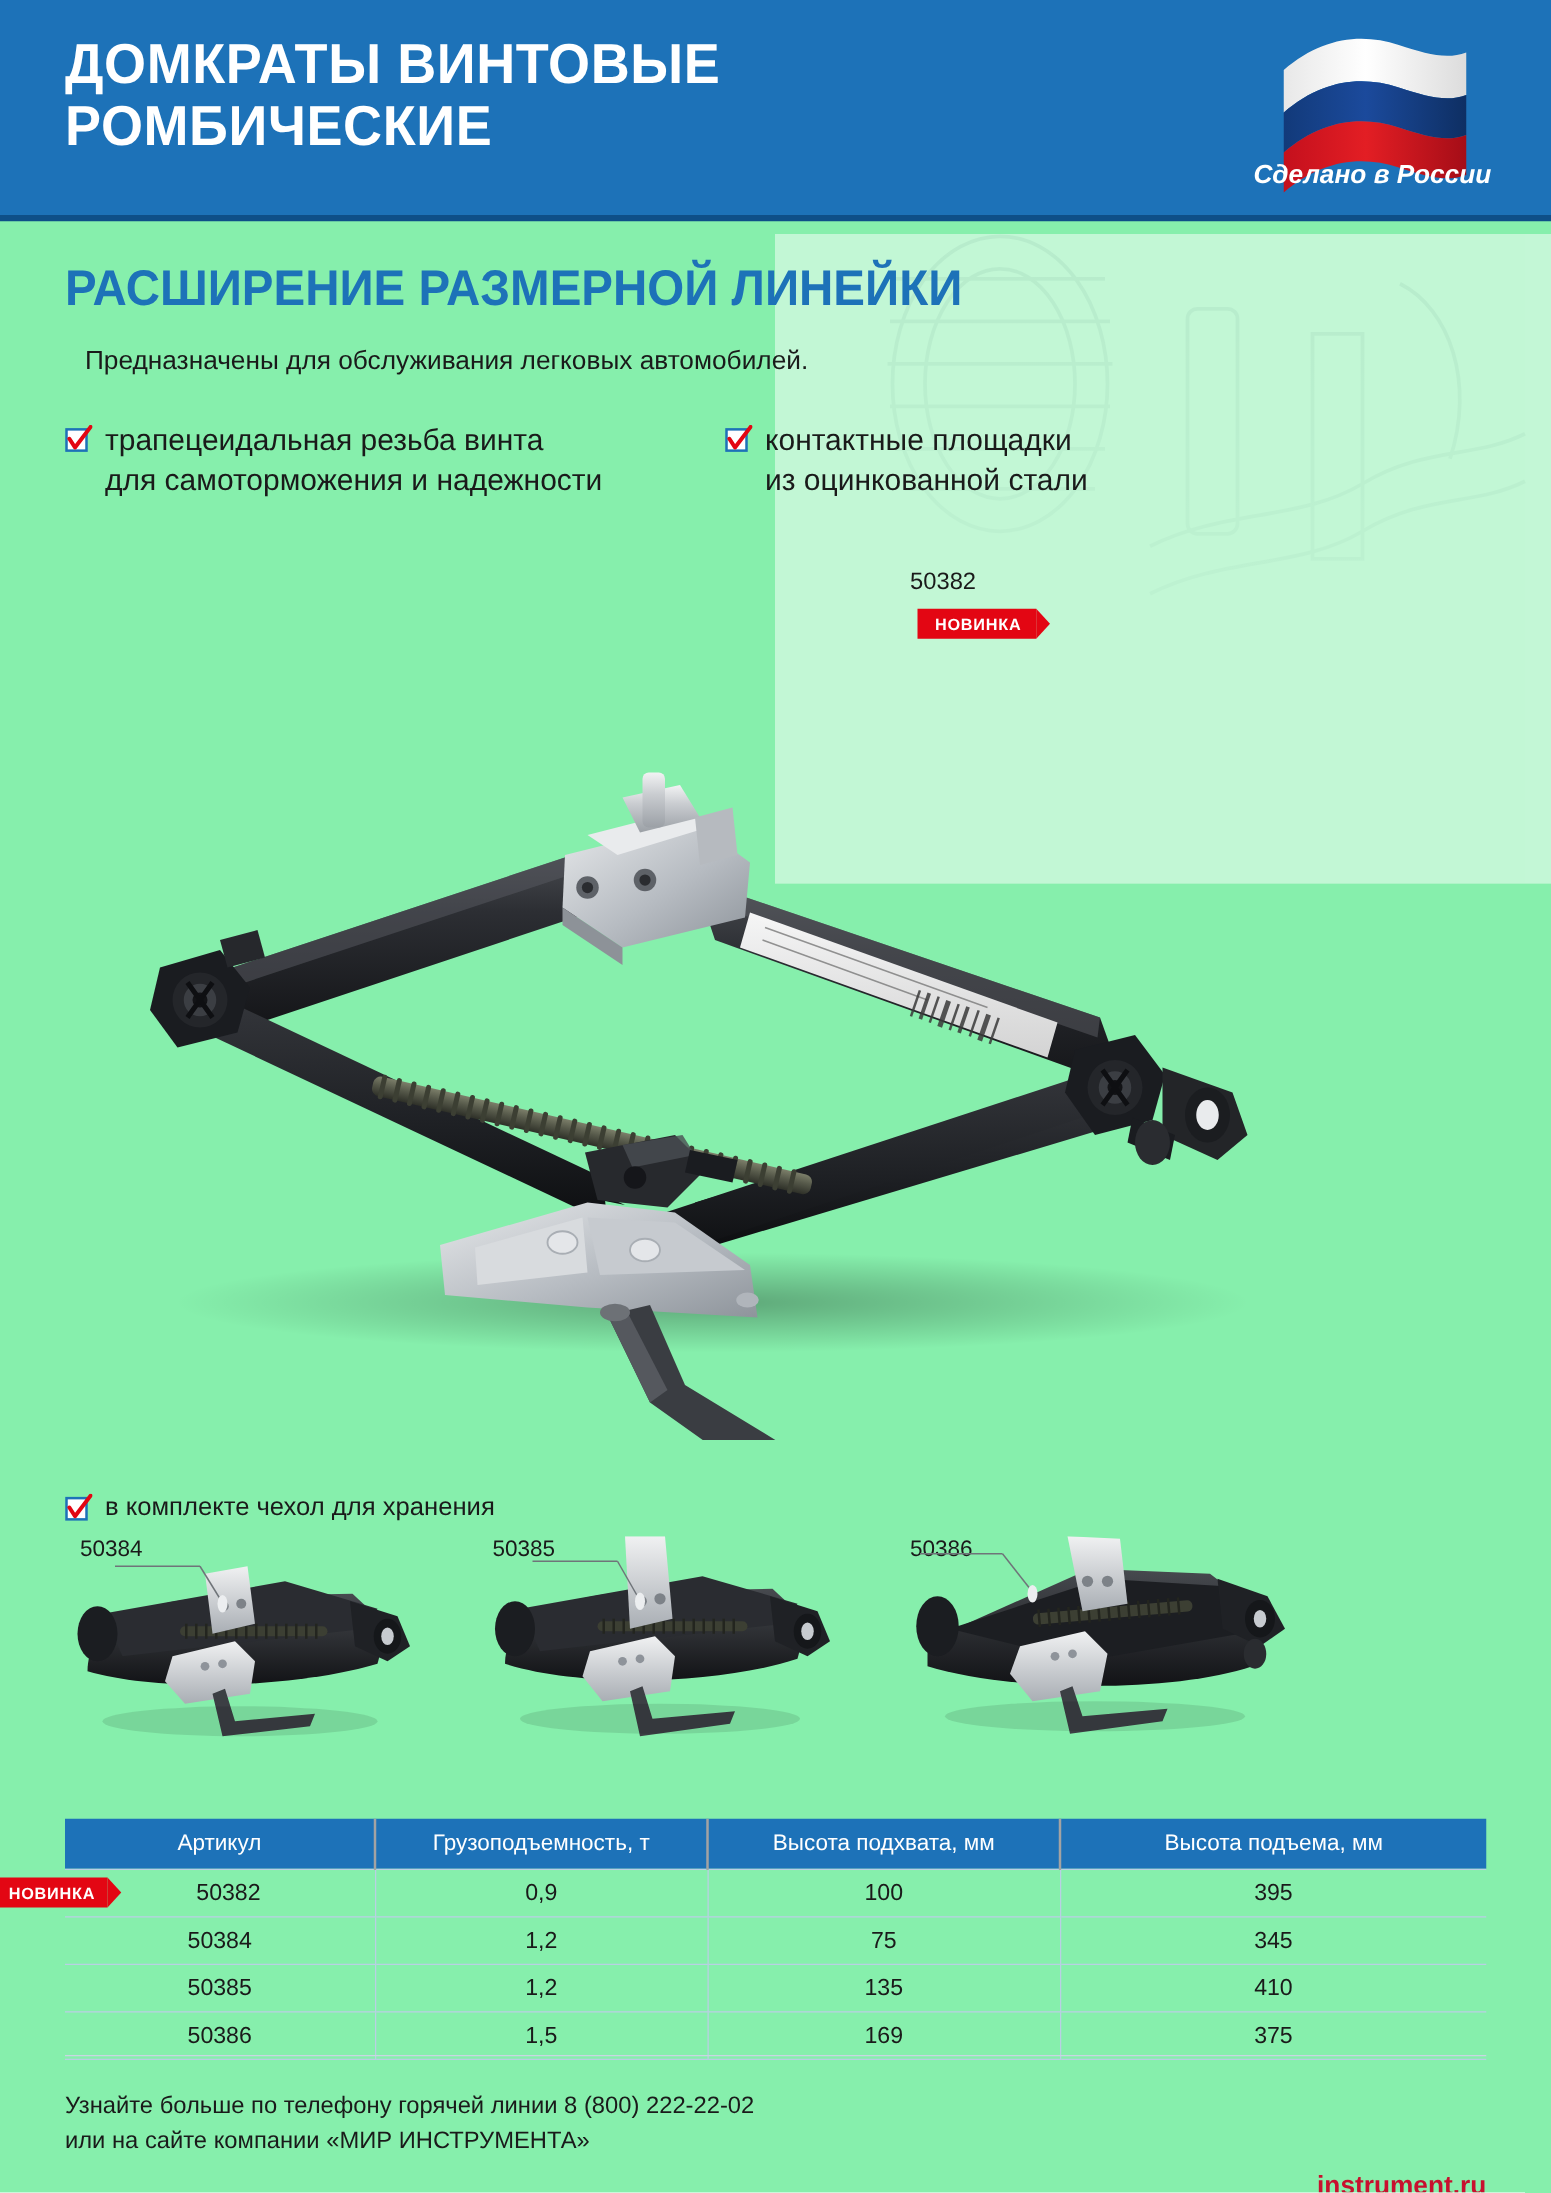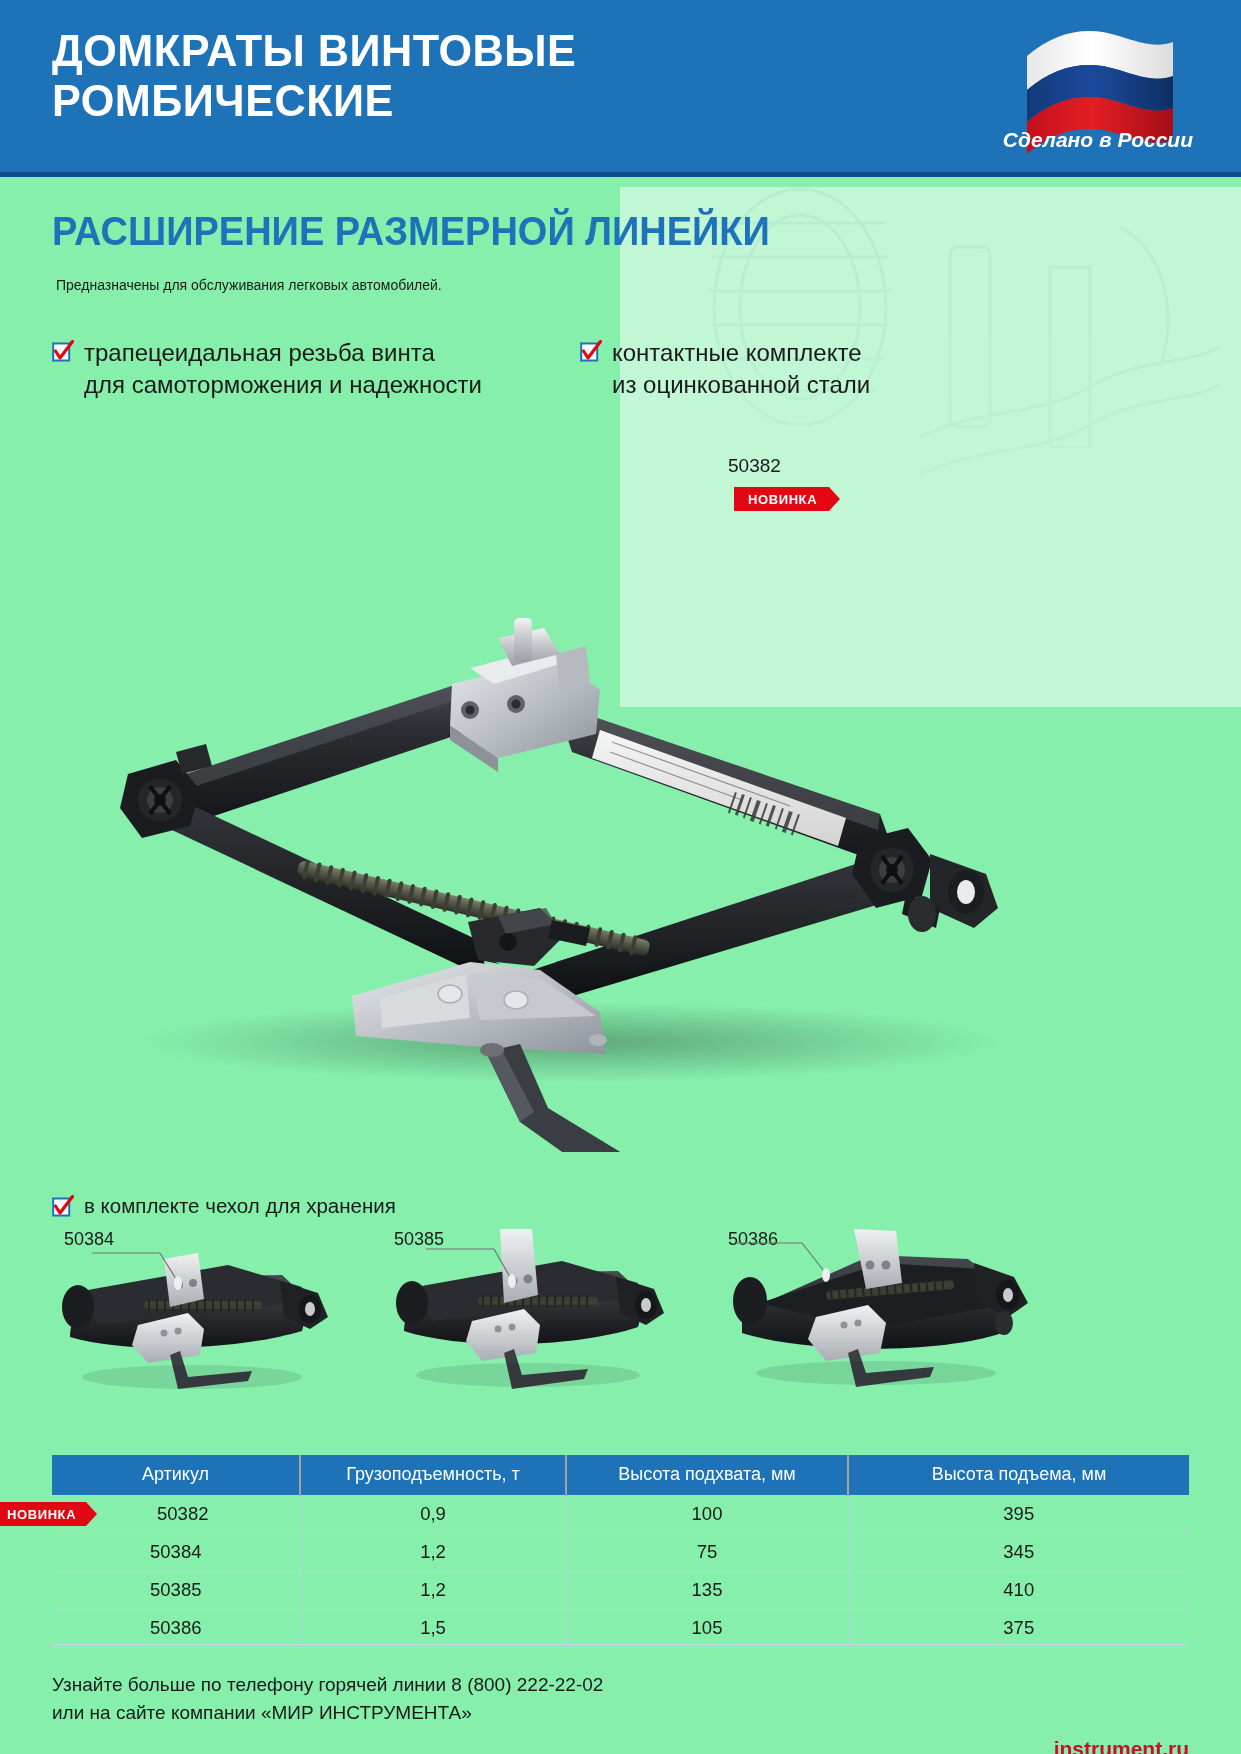--- a/index.html
+++ b/index.html
@@ -72,23 +72,23 @@
     color: #1d72b8;
     font-size: 40px;
     font-weight: bold;
     font-family: "Liberation Sans Narrow", "Liberation Sans", sans-serif;
     letter-spacing: 0px;
     transform: scaleX(0.95);
     transform-origin: left top;
     white-space: nowrap;
   }
   .lead {
-    position: absolute; left: 56px; top: 100px;
+    position: absolute; left: 68px; top: 100px;
     color: #1a1a1a;
-    font-size: 14px;
+    font-size: 21px;
     font-family: "Liberation Sans", sans-serif;
     white-space: nowrap;
   }
 
   .bullets { position: absolute; left: 52px; top: 160px; width: 1140px; }
   .bullet { position: absolute; display: flex; align-items: flex-start; gap: 10px; }
   .bullet.b0 { left: 0px;   top: 0px; }
   .bullet.b1 { left: 528px; top: 0px; }
   .check-icon { flex: 0 0 auto; width: 22px; height: 24px; margin-top: 3px; }
   .bullet-text {
@@ -314,21 +314,21 @@
 для самоторможения и надежности</span>
       </div>
 
       <div class="bullet b1">
         <span class="check-icon">
           <svg width="22" height="24" viewBox="0 0 22 24" xmlns="http://www.w3.org/2000/svg">
             <rect x="1.2" y="3.5" width="16" height="17" fill="#ffffff" stroke="#1d72b8" stroke-width="2"></rect>
             <path d="M3.5,11 L8,18 L20.5,1.5" fill="none" stroke="#e30613" stroke-width="3.2" stroke-linecap="round" stroke-linejoin="round"></path>
           </svg>
         </span>
-        <span class="bullet-text">контактные комплекте
+        <span class="bullet-text">контактные площадки
 из оцинкованной стали</span>
       </div>
     </div>
 
     <div class="hero">
       <svg width="1241" height="730" viewBox="0 0 1241 730" xmlns="http://www.w3.org/2000/svg">
         <defs>
           <linearGradient id="steel" x1="0" y1="0" x2="0" y2="1">
             <stop offset="0%" stop-color="#f2f3f4"></stop>
             <stop offset="40%" stop-color="#c9ccd0"></stop>
@@ -675,21 +675,21 @@
         </tr>
         <tr>
           <td>50385</td>
           <td>1,2</td>
           <td>135</td>
           <td>410</td>
         </tr>
         <tr>
           <td>50386</td>
           <td>1,5</td>
-          <td>105</td>
+          <td>169</td>
           <td>375</td>
         </tr>
       </tbody>
     </table>
 
     <div class="footer-rule"></div>
     <div class="footer-text">Узнайте больше по телефону горячей линии 8 (800) 222-22-02
 или на сайте компании «МИР ИНСТРУМЕНТА»</div>
     <a class="footer-site" href="#">instrument.ru</a>
 

